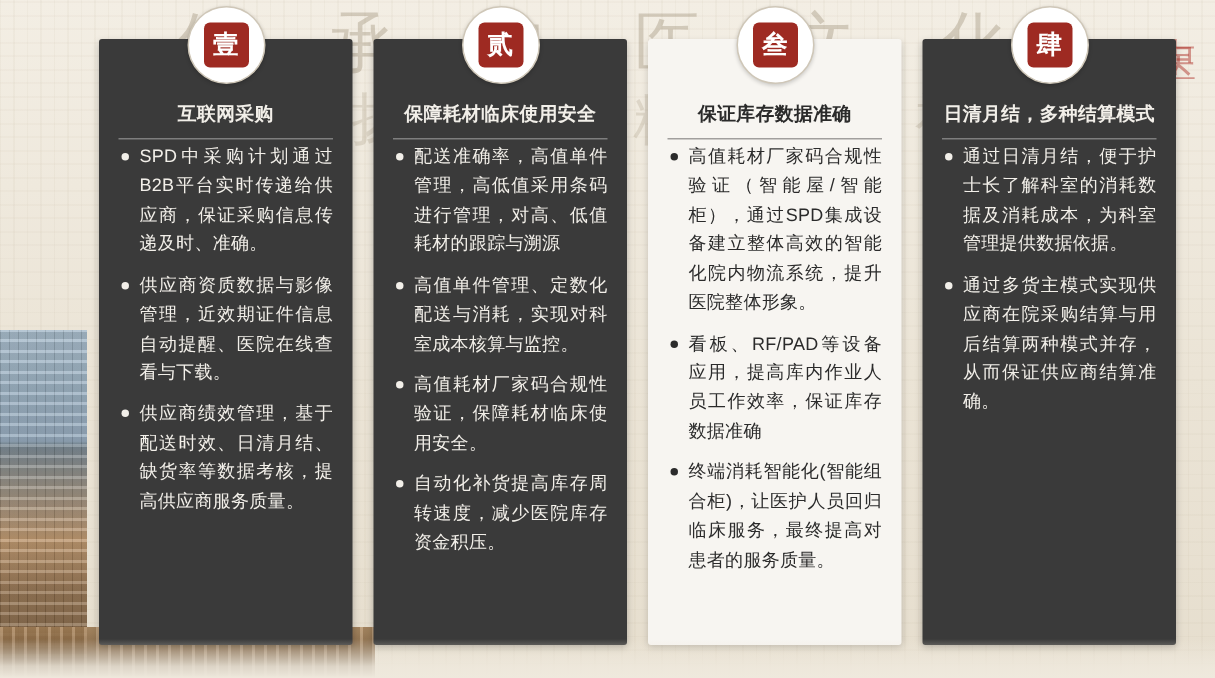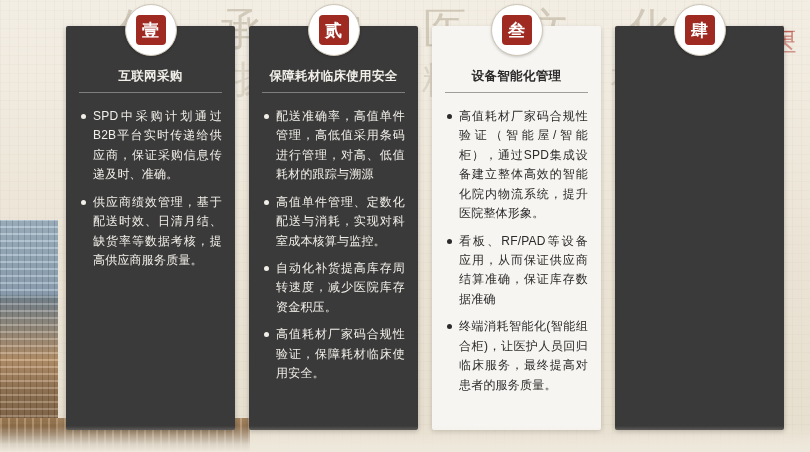--- a/index.html
+++ b/index.html
@@ -154,21 +154,21 @@
     text-align: center;
     font-weight: bold;
   }
 
   .card-title {
     text-align: center;
     font-size: 12.5px;
     font-weight: bold;
     line-height: 1.35;
     padding-bottom: 7px;
-    margin-bottom: 14px;
+    margin-bottom: 2px;
     border-bottom: 1px solid rgba(255,255,255,.35);
     letter-spacing: .3px;
   }
   .card.light .card-title {
     border-bottom: 1px solid rgba(0,0,0,.35);
   }
 
   ul.points {
     list-style: none;
     margin: 0;
@@ -207,52 +207,56 @@
 
 <div class="board">
 
   <div class="card">
     <div class="badge">
       <div class="seal">壹</div>
     </div>
     <div class="card-title">互联网采购</div>
     <ul class="points">
       <li>SPD中采购计划通过B2B平台实时传递给供应商，保证采购信息传递及时、准确。</li>
+      <li>供应商资质数据与影像管理，近效期证件信息自动提醒、医院在线查看与下载。</li>
       <li>供应商绩效管理，基于配送时效、日清月结、缺货率等数据考核，提高供应商服务质量。</li>
     </ul>
   </div>
 
   <div class="card">
     <div class="badge">
       <div class="seal">贰</div>
     </div>
     <div class="card-title">保障耗材临床使用安全</div>
     <ul class="points">
       <li>配送准确率，高值单件管理，高低值采用条码进行管理，对高、低值耗材的跟踪与溯源</li>
       <li>高值单件管理、定数化配送与消耗，实现对科室成本核算与监控。</li>
+      <li>高值耗材厂家码合规性验证，保障耗材临床使用安全。</li>
       <li>自动化补货提高库存周转速度，减少医院库存资金积压。</li>
-      <li>高值耗材厂家码合规性验证，保障耗材临床使用安全。</li>
     </ul>
   </div>
 
   <div class="card light">
     <div class="badge">
       <div class="seal">叁</div>
     </div>
-    <div class="card-title">设备智能化管理</div>
+    <div class="card-title">保证库存数据准确</div>
     <ul class="points">
       <li>高值耗材厂家码合规性验证（智能屋/智能柜），通过SPD集成设备建立整体高效的智能化院内物流系统，提升医院整体形象。</li>
-      <li>看板、RF/PAD等设备应用，从而保证供应商结算准确，保证库存数据准确</li>
+      <li>看板、RF/PAD等设备应用，提高库内作业人员工作效率，保证库存数据准确</li>
       <li>终端消耗智能化(智能组合柜)，让医护人员回归临床服务，最终提高对患者的服务质量。</li>
     </ul>
   </div>
 
   <div class="card">
     <div class="badge">
       <div class="seal">肆</div>
     </div>
-    <ul class="points">
+    <div class="card-title">日清月结，多种结算模式</div>
+    <ul class="points">
+      <li>通过日清月结，便于护士长了解科室的消耗数据及消耗成本，为科室管理提供数据依据。</li>
+      <li>通过多货主模式实现供应商在院采购结算与用后结算两种模式并存，从而保证供应商结算准确。</li>
     </ul>
   </div>
 
 </div>
 
 <div class="bottom-fade"></div>
 
 </body></html>

